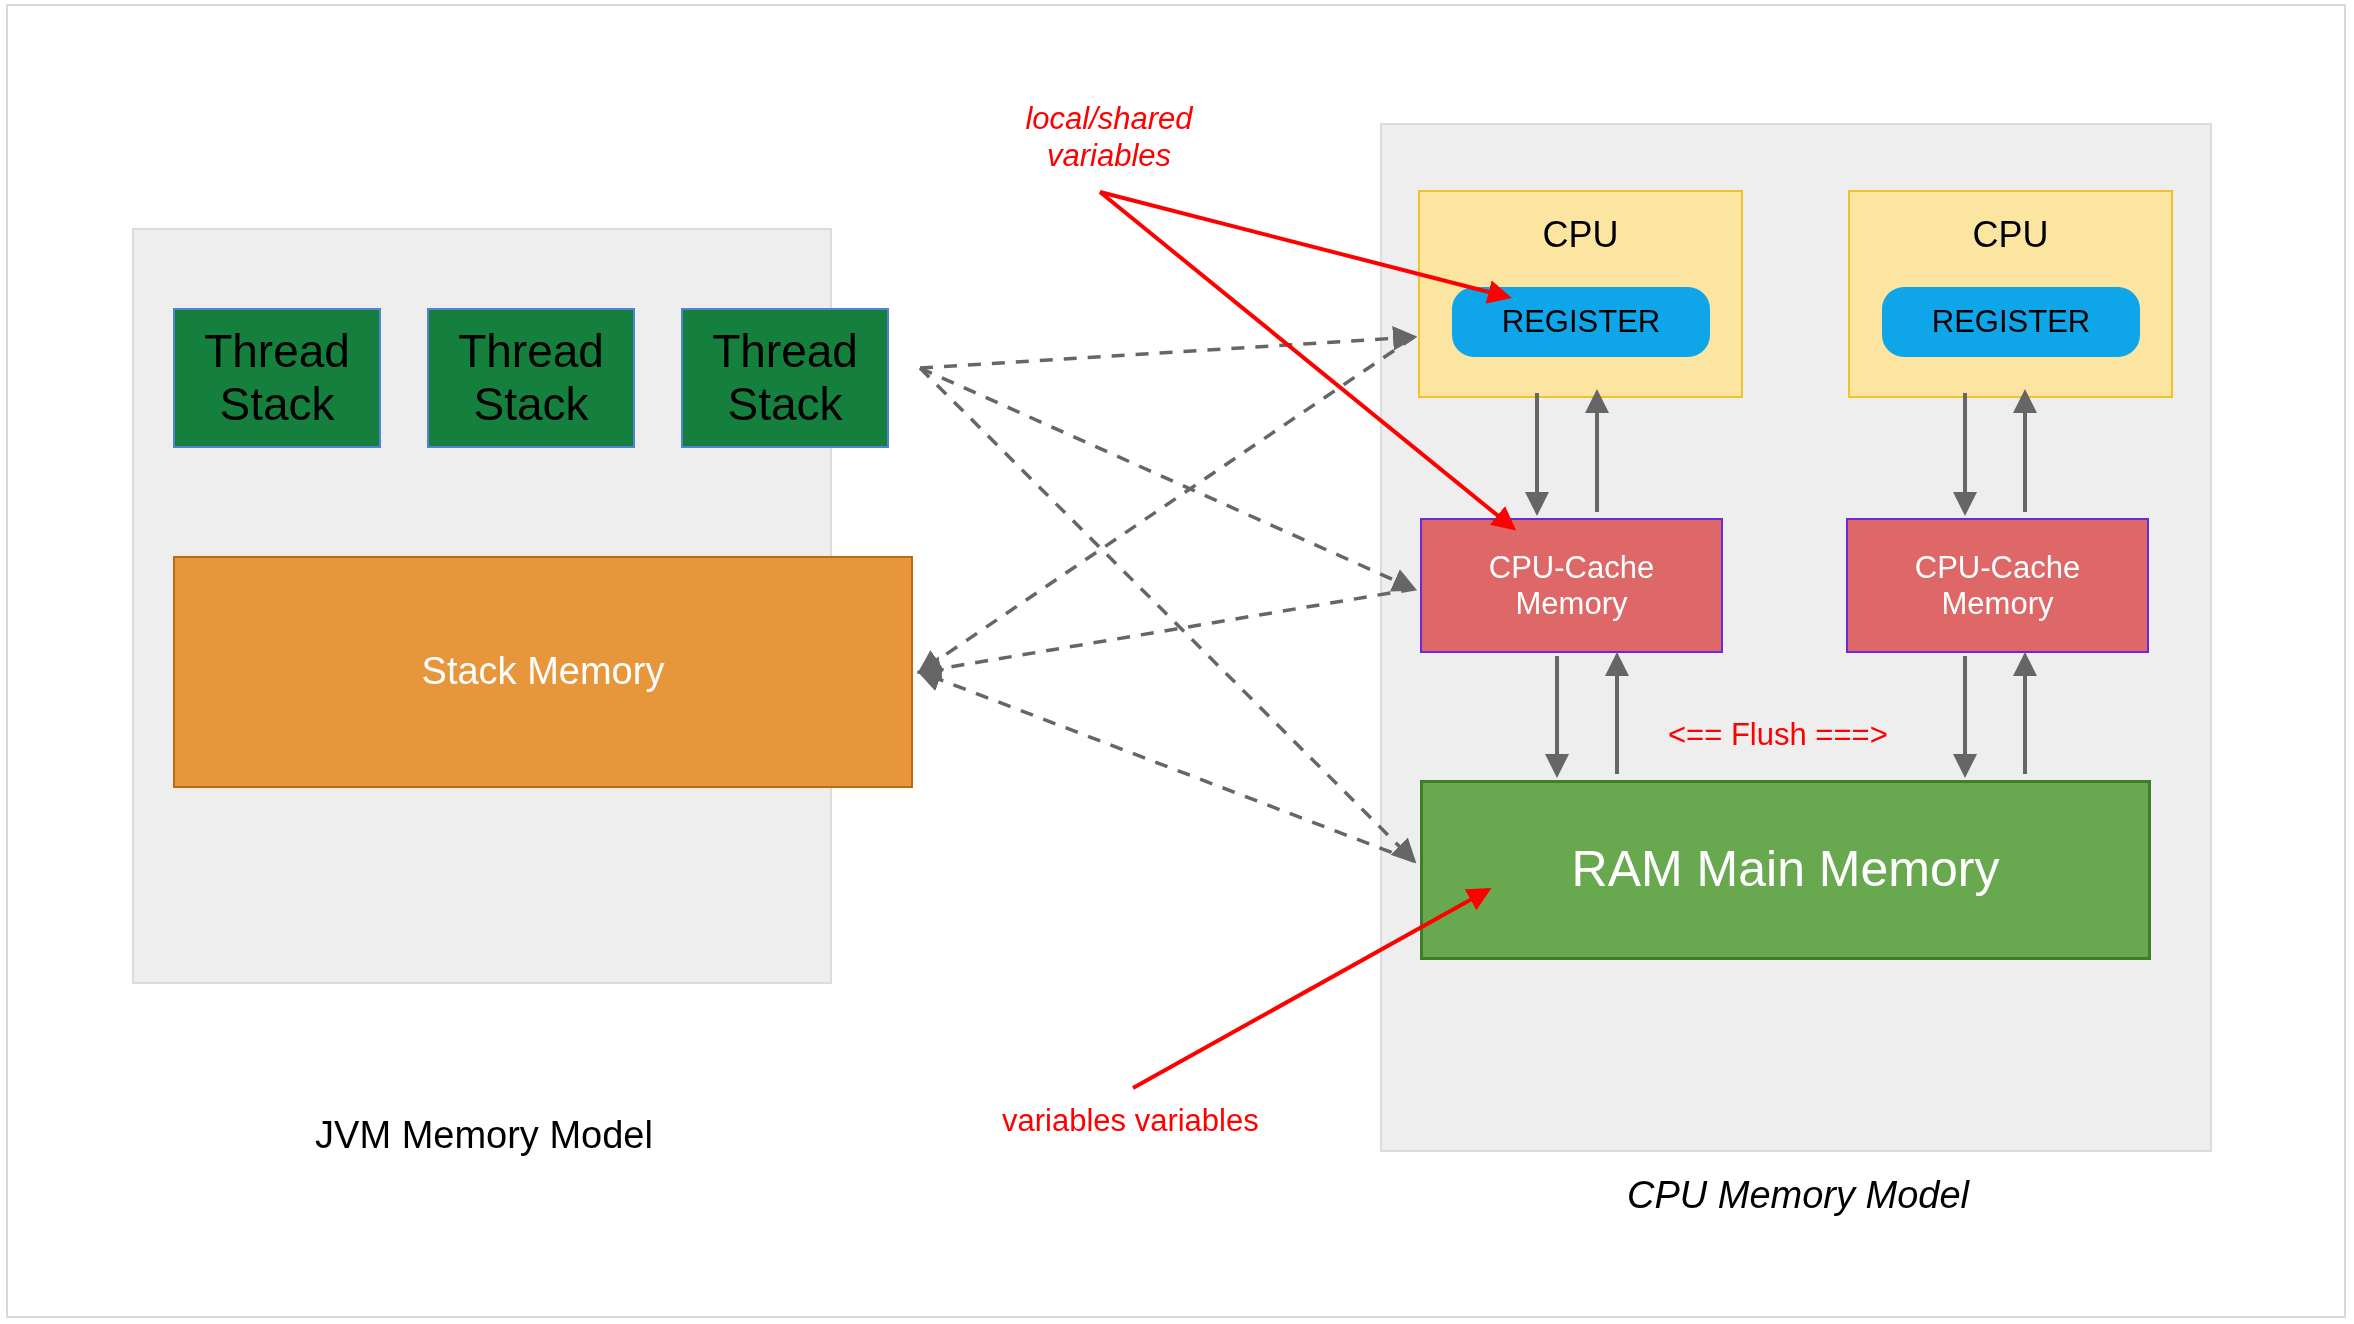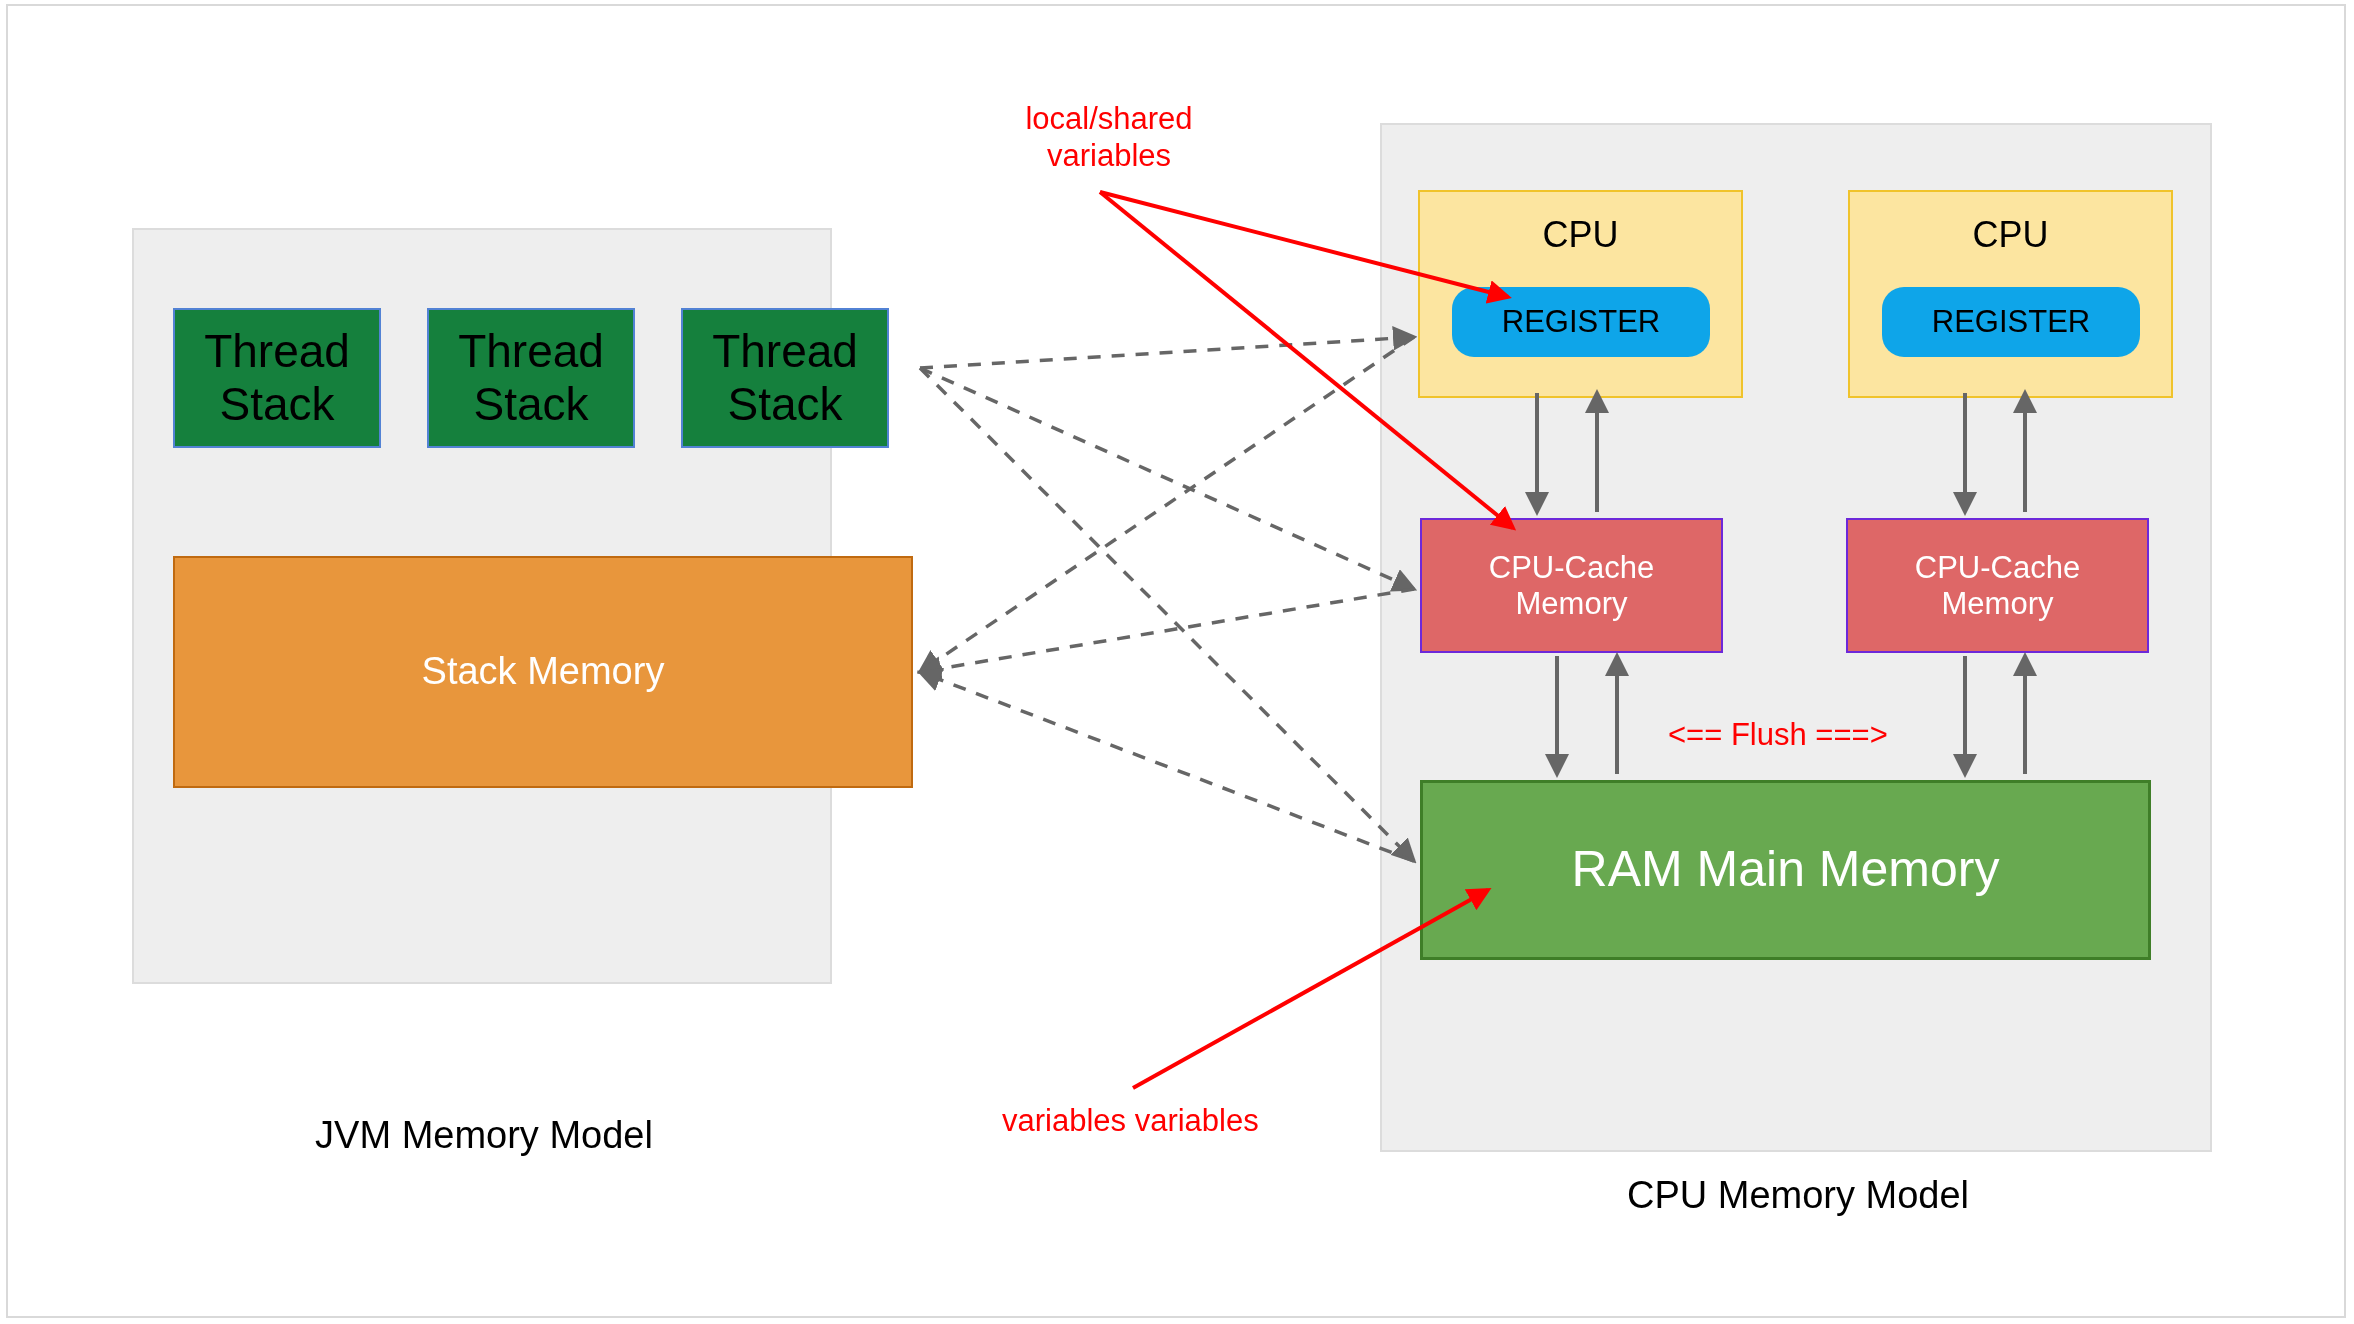--- a/index.html
+++ b/index.html
@@ -29,21 +29,21 @@
   #cpu-panel{ left:1380px; top:123px; width:832px; height:1029px; }
 
   .panel-title{
     position:absolute;
     color:#000000;
     font-size:38px;
     line-height:1.1;
     white-space:nowrap;
   }
   #jvm-title{ left:0; top:885px; width:700px; text-align:center; }
-  #cpu-title{ left:0; top:1050px; width:832px; text-align:center; }
+  #cpu-title{ left:0; top:1050px; width:832px; text-align:center;font-style:italic; }
 
   .node{
     position:absolute;
     box-sizing:border-box;
     display:flex;
     align-items:center;
     justify-content:center;
     text-align:center;
     line-height:1.15;
   }
@@ -196,17 +196,17 @@
       <line x1="2025" y1="774" x2="2025" y2="656" marker-end="url(#arrow-gray-solid)"></line>
     </g>
 
     <g stroke="#FF0000" stroke-width="4" fill="none">
       <line x1="1100" y1="192" x2="1508" y2="297" marker-end="url(#arrow-red)"></line>
       <line x1="1100" y1="192" x2="1513" y2="528" marker-end="url(#arrow-red)"></line>
       <line x1="1133" y1="1088" x2="1488" y2="890" marker-end="url(#arrow-red)"></line>
     </g>
   </svg>
 
-  <div class="annot" id="annot-local" style="white-space: pre-line;">local/shared
+  <div class="annot" id="annot-local" style="white-space: pre-line; font-style: italic;">local/shared
 variables</div>
   <div class="annot" id="annot-volatile">variables variables</div>
   <div class="annot" id="annot-flush">&lt;== Flush ===&gt;</div>
 </div>
 
 </body></html>

